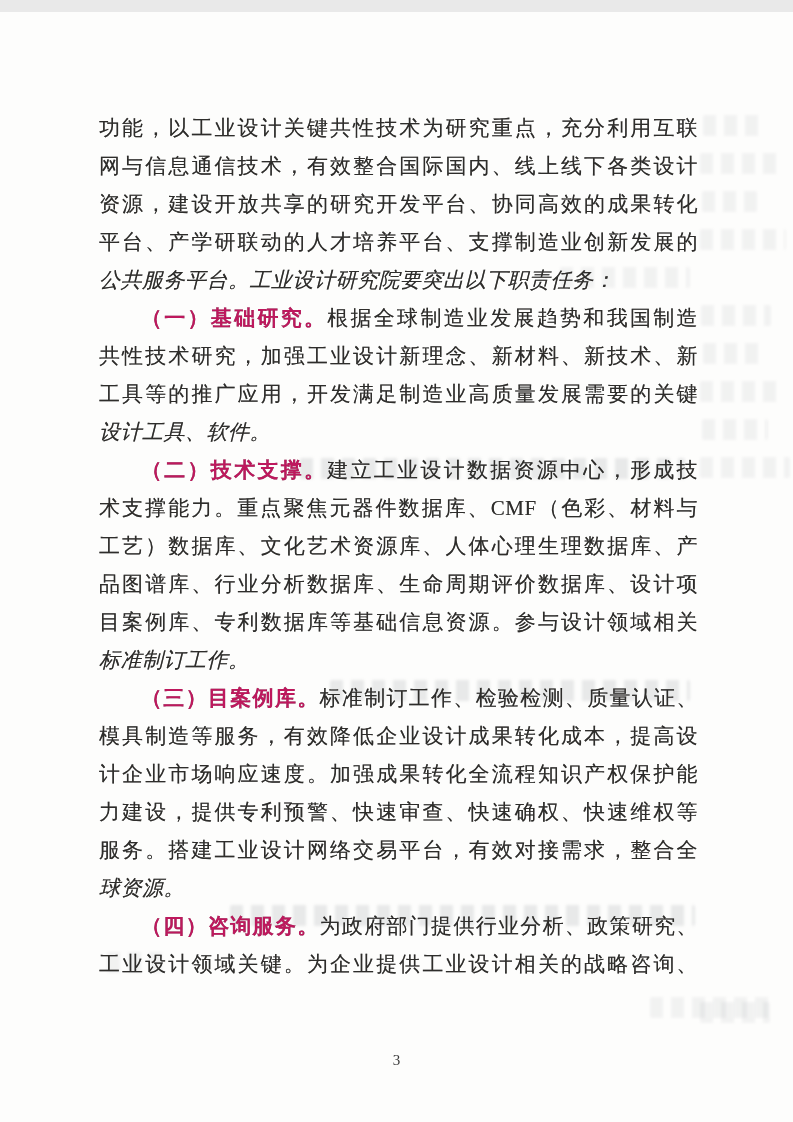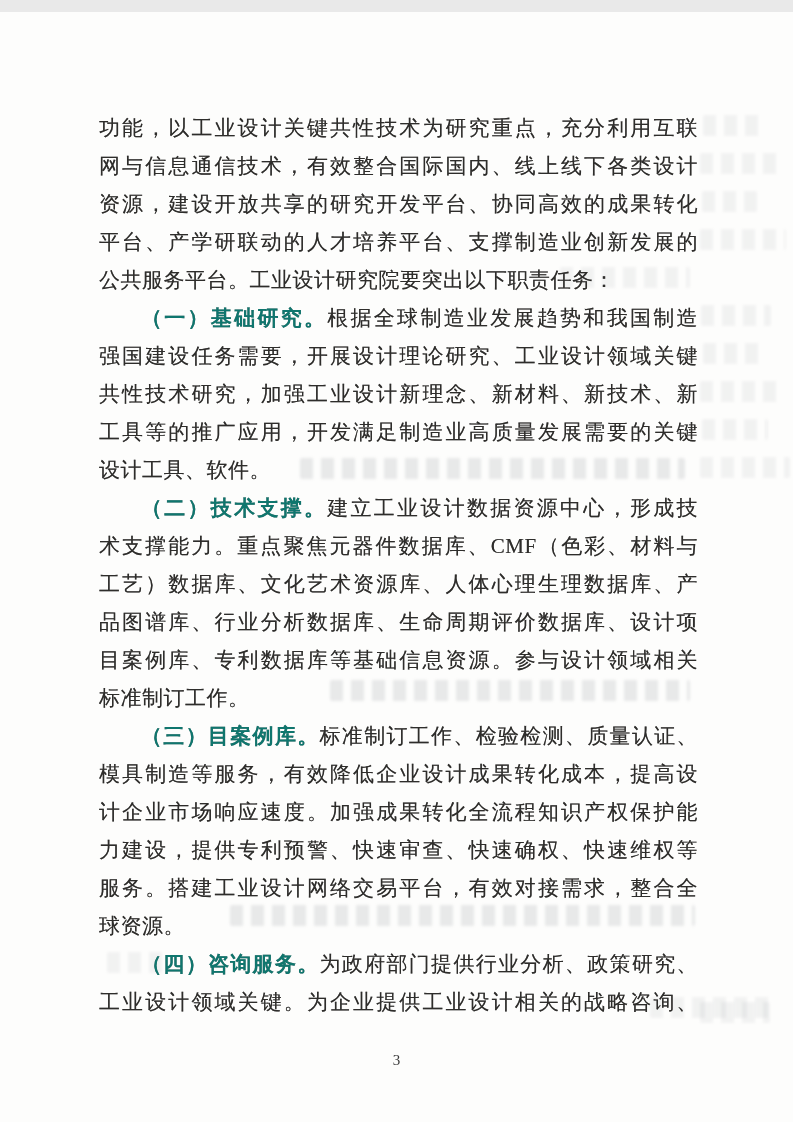--- a/index.html
+++ b/index.html
@@ -27,23 +27,24 @@
     text-align: justify;
     text-align-last: justify;
     text-justify: inter-character;
     letter-spacing: 0.5px;
     color: #2e2d2b;
     text-shadow: 0 0 0.6px rgba(40,40,40,0.55);
   }
   .line.nojust {
     text-align: left;
     text-align-last: left;
+    font-style: italic;
   }
   .line.indent { text-indent: 2em; }
-  .head { font-weight: bold; color: #0f766e; }
+  .head { font-weight: bold; color: #be185d; }
   .page-number {
     position: absolute;
     left: 0;
     right: 0;
     top: 1040px;
     text-align: center;
     font-size: 15px;
     color: #3a3a3a;
   }
   
@@ -82,21 +83,20 @@
   <div class="bleed soft" style="left:650px; top:985px; width:120px;"></div>
   <div class="bleed soft" style="left:700px; top:990px; width:70px;"></div>
 
   <div class="doc-body" id="doc-body">
       <div class="line"><span class="head"></span><span class="rest">功能，以工业设计关键共性技术为研究重点，充分利用互联</span></div>
       <div class="line"><span class="head"></span><span class="rest">网与信息通信技术，有效整合国际国内、线上线下各类设计</span></div>
       <div class="line"><span class="head"></span><span class="rest">资源，建设开放共享的研究开发平台、协同高效的成果转化</span></div>
       <div class="line"><span class="head"></span><span class="rest">平台、产学研联动的人才培养平台、支撑制造业创新发展的</span></div>
       <div class="line nojust"><span class="head"></span><span class="rest">公共服务平台。工业设计研究院要突出以下职责任务：</span></div>
       <div class="line indent"><span class="head">（一）基础研究。</span><span class="rest">根据全球制造业发展趋势和我国制造</span></div>
-      <div class="line"><span class="head"></span><span class="rest">强国建设任务需要，开展设计理论研究、工业设计领域关键</span></div>
       <div class="line"><span class="head"></span><span class="rest">共性技术研究，加强工业设计新理念、新材料、新技术、新</span></div>
       <div class="line"><span class="head"></span><span class="rest">工具等的推广应用，开发满足制造业高质量发展需要的关键</span></div>
       <div class="line nojust"><span class="head"></span><span class="rest">设计工具、软件。</span></div>
       <div class="line indent"><span class="head">（二）技术支撑。</span><span class="rest">建立工业设计数据资源中心，形成技</span></div>
       <div class="line"><span class="head"></span><span class="rest">术支撑能力。重点聚焦元器件数据库、CMF（色彩、材料与</span></div>
       <div class="line"><span class="head"></span><span class="rest">工艺）数据库、文化艺术资源库、人体心理生理数据库、产</span></div>
       <div class="line"><span class="head"></span><span class="rest">品图谱库、行业分析数据库、生命周期评价数据库、设计项</span></div>
       <div class="line"><span class="head"></span><span class="rest">目案例库、专利数据库等基础信息资源。参与设计领域相关</span></div>
       <div class="line nojust"><span class="head"></span><span class="rest">标准制订工作。</span></div>
       <div class="line indent"><span class="head">（三）目案例库。</span><span class="rest">标准制订工作、检验检测、质量认证、</span></div>

